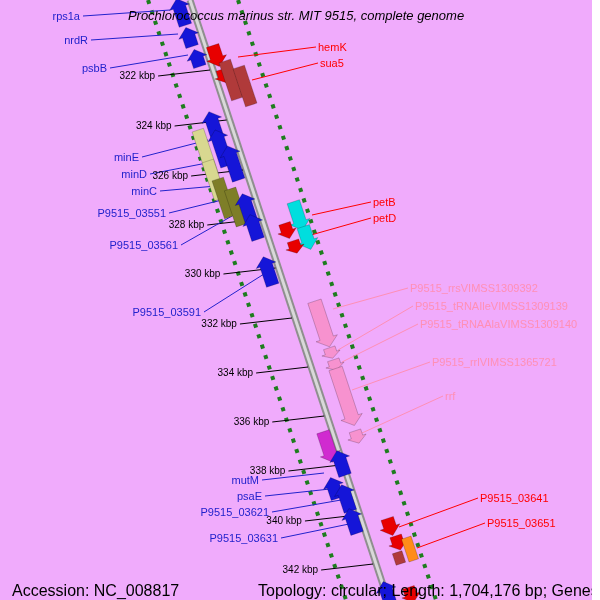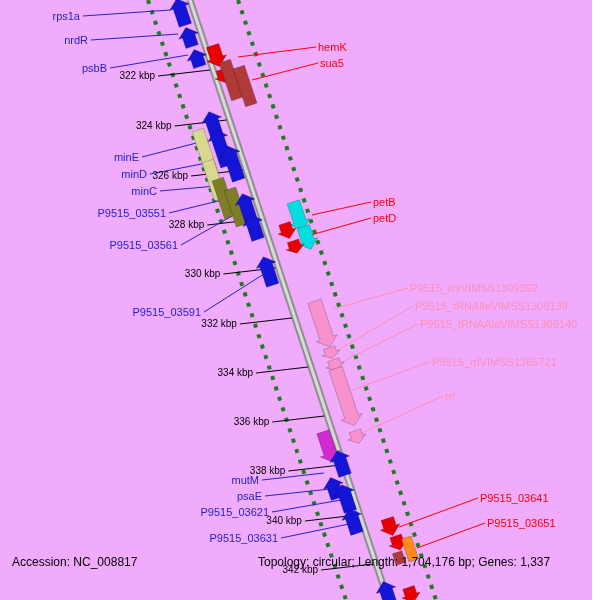--- a/index.html
+++ b/index.html
@@ -1,21 +1,21 @@
 <!DOCTYPE html>
 <html><head>
 <meta charset="utf-8">
 <style>
   html,body{margin:0;padding:0;background:#fff;}
   #screen{position:relative;width:592px;height:600px;background:#f0abfc;overflow:hidden;
           font-family:"Liberation Sans",sans-serif;}
   #genome-svg{position:absolute;top:0;left:0;}
   #genome-title{position:absolute;top:8px;left:0;width:100%;text-align:center;
                 font-style:italic;font-size:13px;color:#000;}
-  .status{position:absolute;top:555px;font-size:12px;color:#000;white-space:nowrap;}
+  .status{position:absolute;top:582px;font-size:16px;color:#000;white-space:nowrap;}
   #status-accession{left:12px;}
   #status-summary{left:258px;}
   text.tick{font-family:"Liberation Sans",sans-serif;font-size:10px;fill:#000;}
   text.glabel{font-family:"Liberation Sans",sans-serif;font-size:11px;}
 </style>
 </head>
 <body>
 
 <div id="screen">
   <svg id="genome-svg" width="600" height="600" viewBox="0 0 600 600">
@@ -124,15 +124,16 @@
       <text x="188.1" y="179" text-anchor="end" class="tick">326 kbp</text>
       <text x="204.26999999999998" y="228" text-anchor="end" class="tick">328 kbp</text>
       <text x="220.44" y="277" text-anchor="end" class="tick">330 kbp</text>
       <text x="236.94" y="327" text-anchor="end" class="tick">332 kbp</text>
       <text x="253.11" y="376" text-anchor="end" class="tick">334 kbp</text>
       <text x="269.28" y="425" text-anchor="end" class="tick">336 kbp</text>
       <text x="285.45000000000005" y="474" text-anchor="end" class="tick">338 kbp</text>
       <text x="301.95000000000005" y="524" text-anchor="end" class="tick">340 kbp</text>
       <text x="318.12" y="573" text-anchor="end" class="tick">342 kbp</text>
     </svg>
+  <div id="genome-title">Prochlorococcus marinus str. MIT 9515, complete genome</div>
   <div class="status" id="status-accession">Accession: NC_008817</div>
   <div class="status" id="status-summary">Topology: circular; Length: 1,704,176 bp; Genes: 1,337</div>
 </div>
 
 </body></html>

